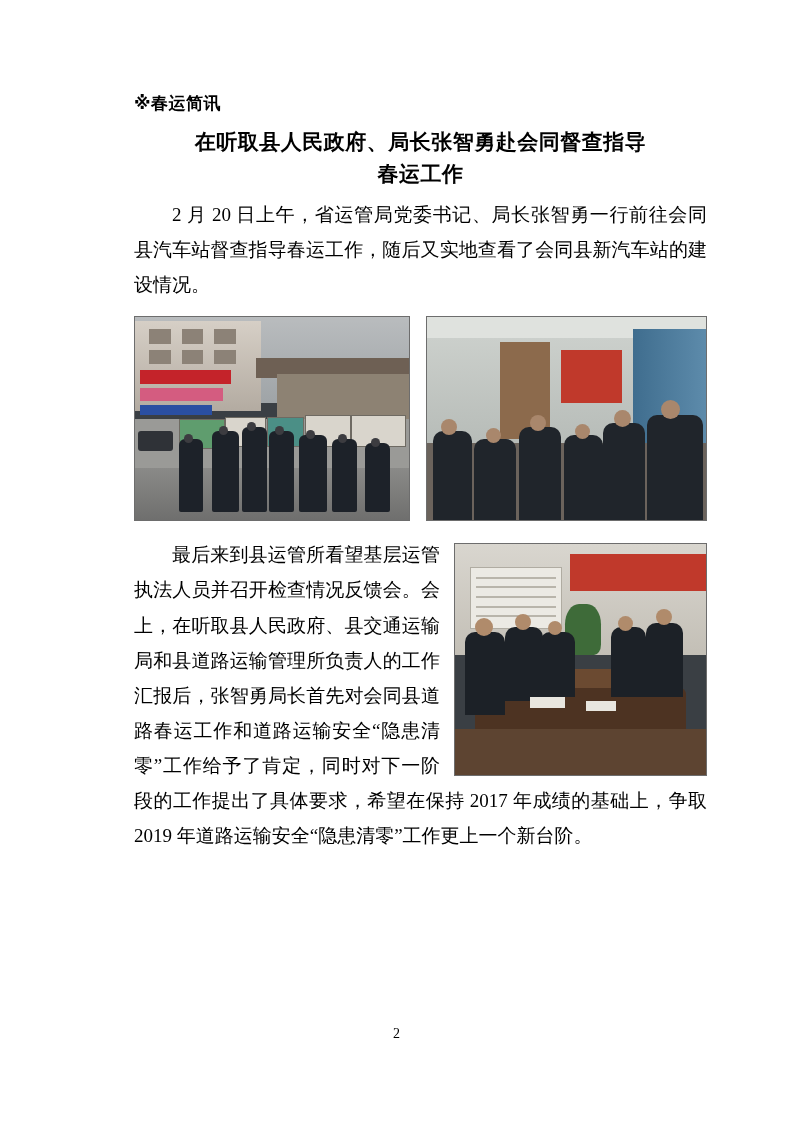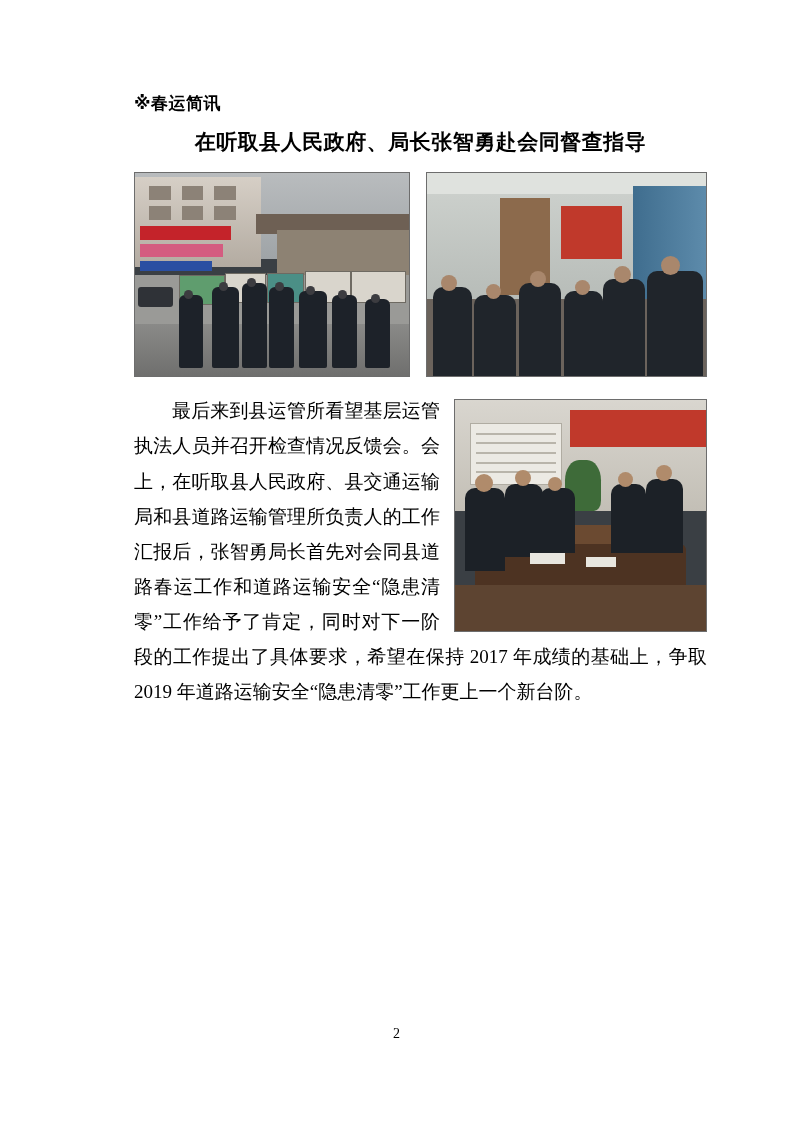--- a/index.html
+++ b/index.html
@@ -217,22 +217,24 @@
 <body>
 
 <div class="page">
 
   <div class="content">
 
     <div class="tag-line">※春运简讯</div>
 
     <div class="doc-title">
       <div>在听取县人民政府、局长张智勇赴会同督查指导</div>
+      <div>春运工作</div>
     </div>
 
+    <p class="body-text">2 月 20 日上午，省运管局党委书记、局长张智勇一行前往会同县汽车站督查指导春运工作，随后又实地查看了会同县新汽车站的建设情况。</p>
 
     <div class="img-row">
 
       <div class="photo photo-1">
         <div class="p1-sky"></div>
         <div class="p1-build-left"></div>
         <div class="p1-win" style="left:5%;top:6%;width:8%;height:7%"></div>
         <div class="p1-win" style="left:17%;top:6%;width:8%;height:7%"></div>
         <div class="p1-win" style="left:29%;top:6%;width:8%;height:7%"></div>
         <div class="p1-win" style="left:5%;top:16%;width:8%;height:7%"></div>

